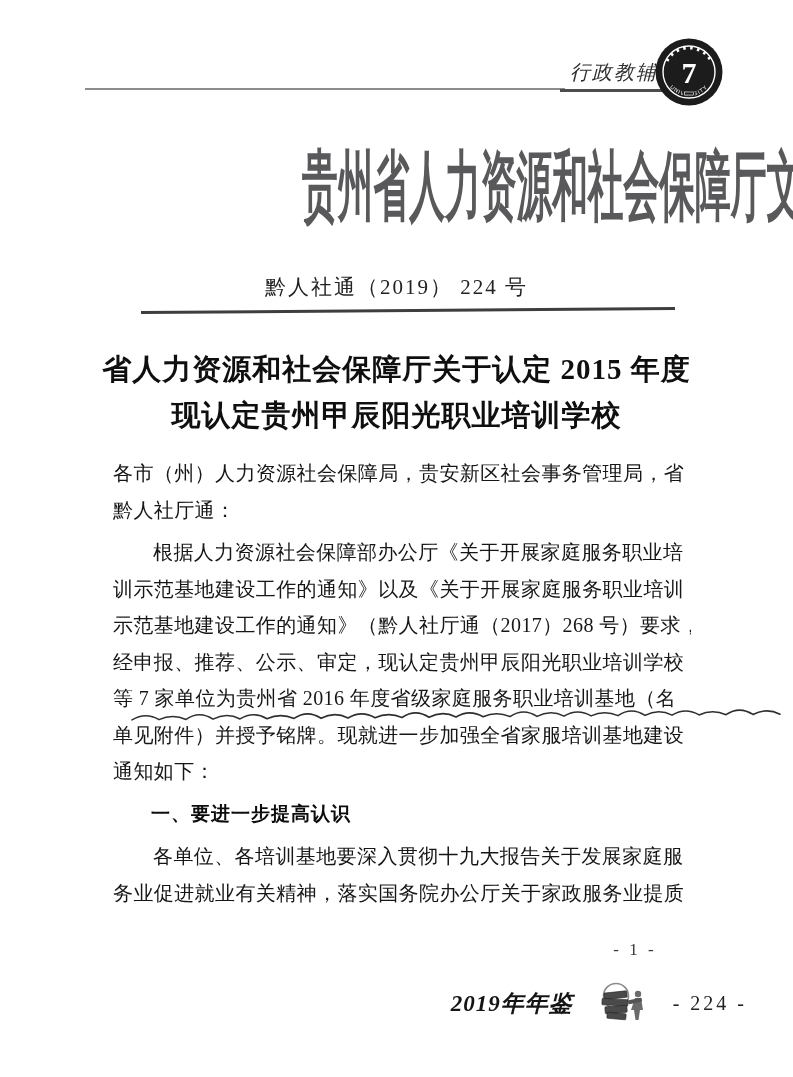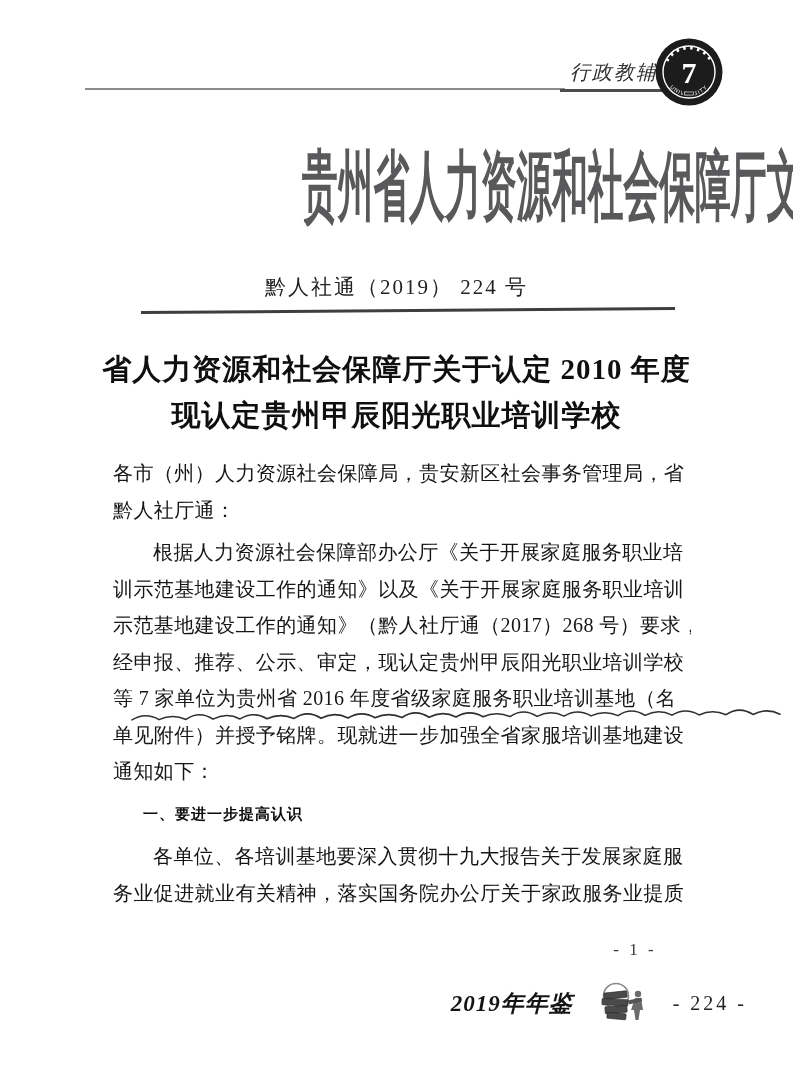--- a/index.html
+++ b/index.html
@@ -60,21 +60,21 @@
   }
   
   .doc-body {
     position: absolute; left: 113px; top: 455px; width: 578px;
     font-size: 20px; letter-spacing: 0.4px; color: #161616;
   }
   .bline { line-height: 36.5px; height: 36.5px; white-space: nowrap; overflow: hidden; }
   .bline.ind { padding-left: 2em; margin-top: 6px; }
   .bline.hei {
     font-family: "Liberation Sans", "DejaVu Sans", sans-serif;
-    font-weight: bold; font-size: 15px; letter-spacing: 1px; color: #0c0c0c;
+    font-weight: bold; font-size: 19px; letter-spacing: 1px; color: #0c0c0c;
   }
   .wavy {
     position: absolute; left: 130px; top: 706px;
     width: 662px; height: 18px;
     transform: rotate(-0.5deg);
   }
   
   .page-number {
     position: absolute; left: 595px; top: 940px; width: 80px;
     text-align: center; font-size: 17px; letter-spacing: 3px;
@@ -121,21 +121,21 @@
   </svg>
 
   <div class="letterhead">
     <span id="letterhead-text" style="color: rgb(89, 89, 91);">贵州省人力资源和社会保障厅文件</span>
   </div>
 
   <div class="doc-number">黔人社通（2019）  224 号</div>
   <div class="separator"></div>
 
   <div class="notice-title">
-    <div>省人力资源和社会保障厅关于认定 2010 年度</div>
+    <div>省人力资源和社会保障厅关于认定 2015 年度</div>
     <div>现认定贵州甲辰阳光职业培训学校</div>
   </div>
 
   <div class="doc-body" id="doc-body">
       <div class="bline">各市（州）人力资源社会保障局，贵安新区社会事务管理局，省</div>
       <div class="bline">黔人社厅通：</div>
       <div class="bline ind">根据人力资源社会保障部办公厅《关于开展家庭服务职业培</div>
       <div class="bline">训示范基地建设工作的通知》以及《关于开展家庭服务职业培训</div>
       <div class="bline">示范基地建设工作的通知》（黔人社厅通（2017）268 号）要求，</div>
       <div class="bline">经申报、推荐、公示、审定，现认定贵州甲辰阳光职业培训学校</div>

